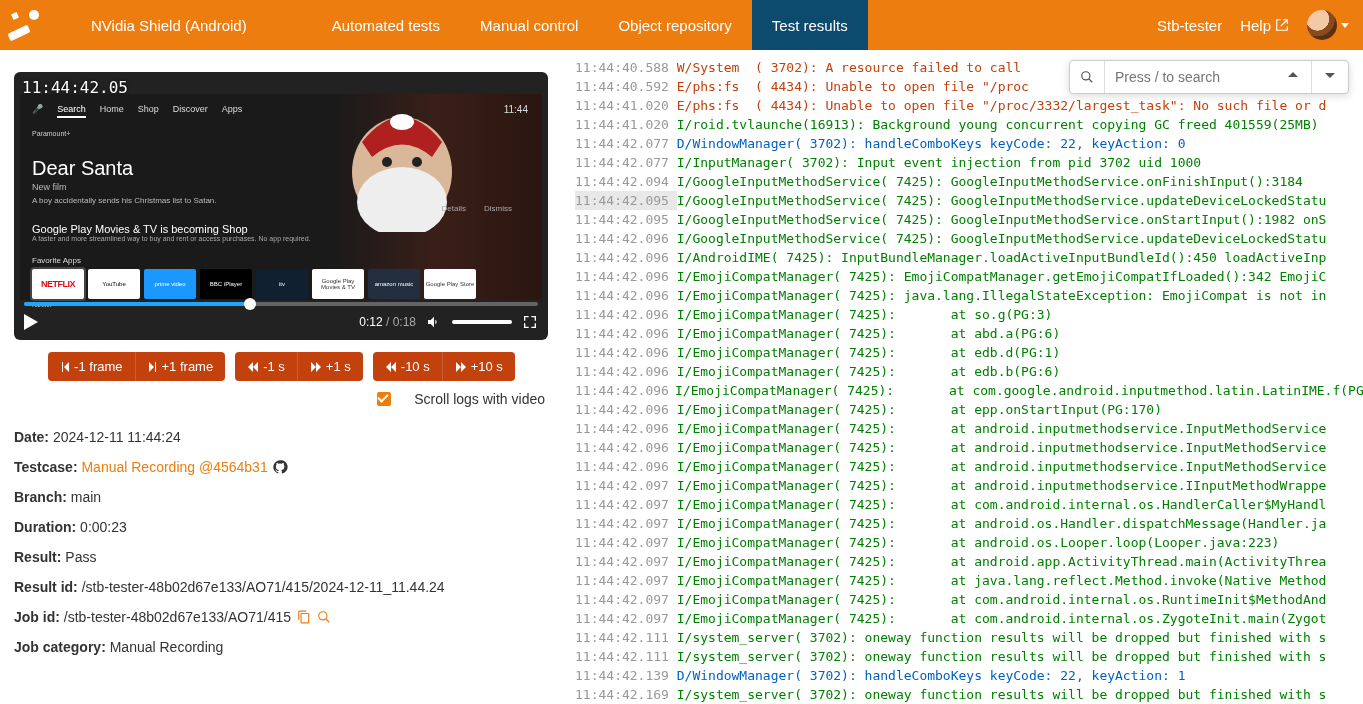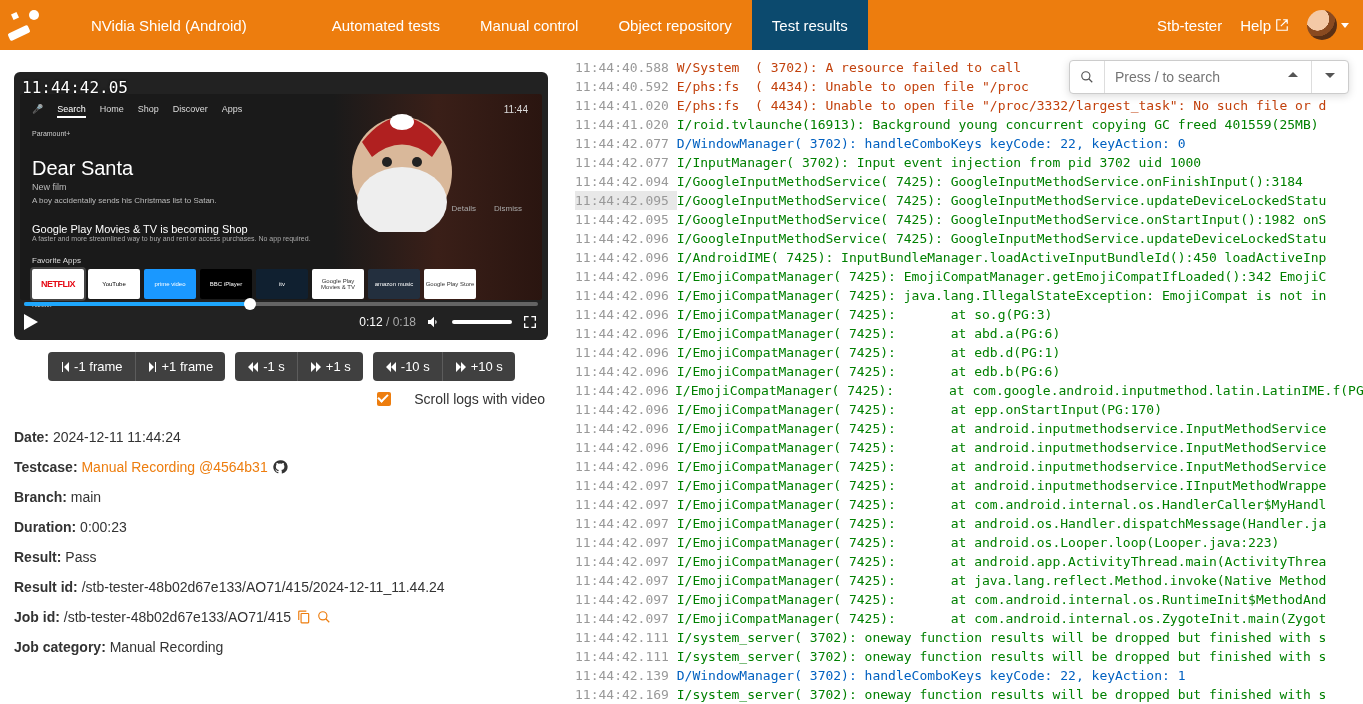--- a/index.html
+++ b/index.html
@@ -30,21 +30,21 @@
 .tv-screen { position: absolute; top: 22px; left: 6px; right: 6px; bottom: 40px; background: linear-gradient(to right, #1a1a1a 0%, #1a1a1a 60%, #3a1f18 80%, #2a1510 100%); border-radius: 2px; padding: 10px 12px; font-size: 10px; }
 .tv-top-row { display: flex; gap: 14px; color: #ddd; font-size: 9px; }
 .tv-top-row .sel { color: #fff; border-bottom: 2px solid #fff; padding-bottom: 2px; }
 .tv-clock { position: absolute; top: 10px; right: 14px; font-size: 10px; color: #ddd; }
 .tv-title { font-size: 20px; font-weight: 400; margin-top: 20px; }
 .tv-sub { font-size: 9px; color: #bbb; margin-top: 2px; }
 .tv-desc { font-size: 8px; color: #bbb; margin-top: 4px; max-width: 200px; }
 .tv-banner { margin-top: 18px; font-size: 11px; color: #fff; }
 .tv-banner-sub { font-size: 7px; color: #aaa; }
 .tv-santa { position: absolute; right: 60px; top: 8px; width: 160px; height: 130px; }
-.tv-buttons { position: absolute; right: 20px; top: 110px; font-size: 8px; color: #aaa; display: flex; gap: 18px; }
+.tv-buttons { position: absolute; right: 30px; top: 110px; font-size: 8px; color: #aaa; display: flex; gap: 18px; }
 .tv-apps-label { font-size: 8px; color: #ddd; margin-top: 14px; }
 .tv-apps-row { display: flex; gap: 4px; margin-top: 4px; }
 .tv-app { width: 52px; height: 30px; border-radius: 2px; display: flex; align-items: center; justify-content: center; font-size: 6px; text-align: center; }
 .tv-app.netflix { background: #fff; border: 2px solid #fff; box-shadow: 0 0 0 2px #444; }
 .tv-app.yt { background: #fff; }
 .tv-app.prime { background: #1a98ff; }
 .tv-app.bbc { background: #000; color: #fff; }
 .tv-app.itv { background: #102030; }
 .tv-app.gpm { background: #fff; }
 .tv-app.amz { background: #232f3e; color:#fff; }
@@ -59,21 +59,21 @@
 .play-btn { width: 0; height: 0; border-top: 8px solid transparent; border-bottom: 8px solid transparent; border-left: 14px solid #fff; cursor: pointer; }
 .video-controls .time { font-size: 12px; }
 .video-controls .time .dur { color: #aaa; }
 .vol-icon { width: 16px; height: 16px; }
 .vol-track { width: 60px; height: 4px; background: #fff; border-radius: 2px; }
 .fullscreen-icon { width: 16px; height: 16px; margin-left: auto; }
 
 
 .btn-row { display: flex; gap: 10px; margin-top: 12px; justify-content: center; }
 .btn-group { display: flex; }
-.btn { background: #404040; color: #fff; border: none; padding: 7px 12px; font-size: 13px; cursor: pointer; display: flex; align-items: center; gap: 4px; }
+.btn { background: #c2410c; color: #fff; border: none; padding: 7px 12px; font-size: 13px; cursor: pointer; display: flex; align-items: center; gap: 4px; }
 .btn-group .btn:first-child { border-top-left-radius: 4px; border-bottom-left-radius: 4px; }
 .btn-group .btn:last-child { border-top-right-radius: 4px; border-bottom-right-radius: 4px; }
 .btn-group .btn + .btn { border-left: 1px solid rgba(255,255,255,0.15); }
 
 .scroll-check { display: flex; align-items: center; justify-content: flex-end; gap: 23px; margin-top: 10px; font-size: 14px; color: #333; padding-right: 4px;}
 .scroll-check .box { width: 14px; height: 14px; background: #ed7d0e; border-radius: 2px; position: relative; }
 .scroll-check .box::after { content: ""; position: absolute; left: 3px; top: 0px; width: 4px; height: 8px; border: solid #fff; border-width: 0 2px 2px 0; transform: rotate(45deg); }
 
 
 .meta { margin-top: 22px; }

